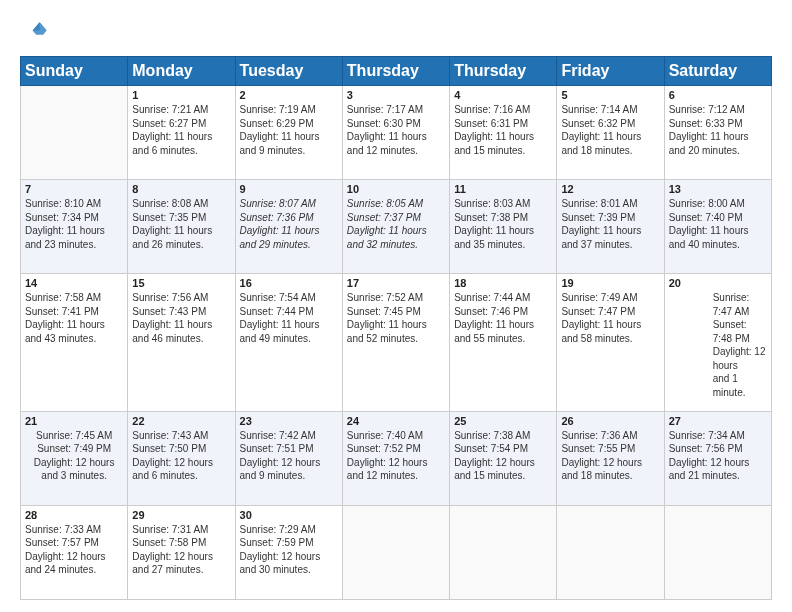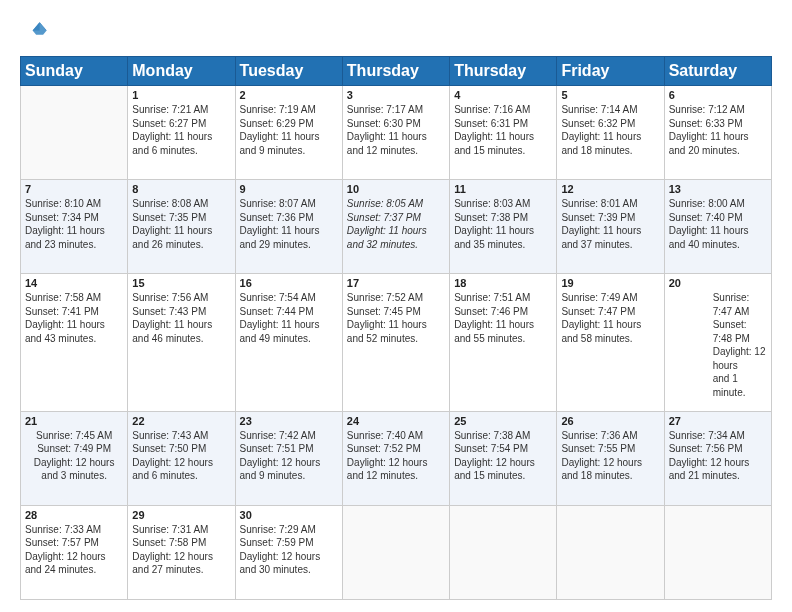--- a/index.html
+++ b/index.html
@@ -191,21 +191,21 @@
           </td>
           <td>
             <span class="day-num">8</span>
             <div class="cell-text" style="white-space: pre-line;">Sunrise: 8:08 AM
 Sunset: 7:35 PM
 Daylight: 11 hours
 and 26 minutes.</div>
           </td>
           <td>
             <span class="day-num">9</span>
-            <div class="cell-text" style="white-space: pre-line;">Sunrise: 8:07 AM
+            <div class="cell-text" style="white-space: pre-line; font-style: italic;">Sunrise: 8:07 AM
 Sunset: 7:36 PM
 Daylight: 11 hours
 and 29 minutes.</div>
           </td>
           <td>
             <span class="day-num">10</span>
             <div class="cell-text" style="white-space: pre-line; font-style: italic;">Sunrise: 8:05 AM
 Sunset: 7:37 PM
 Daylight: 11 hours
 and 32 minutes.</div>
@@ -256,21 +256,21 @@
           </td>
           <td>
             <span class="day-num">17</span>
             <div class="cell-text" style="white-space: pre-line;">Sunrise: 7:52 AM
 Sunset: 7:45 PM
 Daylight: 11 hours
 and 52 minutes.</div>
           </td>
           <td>
             <span class="day-num">18</span>
-            <div class="cell-text" style="white-space: pre-line;">Sunrise: 7:51 AM
+            <div class="cell-text" style="white-space: pre-line;">Sunrise: 7:44 AM
 Sunset: 7:46 PM
 Daylight: 11 hours
 and 55 minutes.</div>
           </td>
           <td>
             <span class="day-num">19</span>
             <div class="cell-text" style="white-space: pre-line;">Sunrise: 7:49 AM
 Sunset: 7:47 PM
 Daylight: 11 hours
 and 58 minutes.</div>

